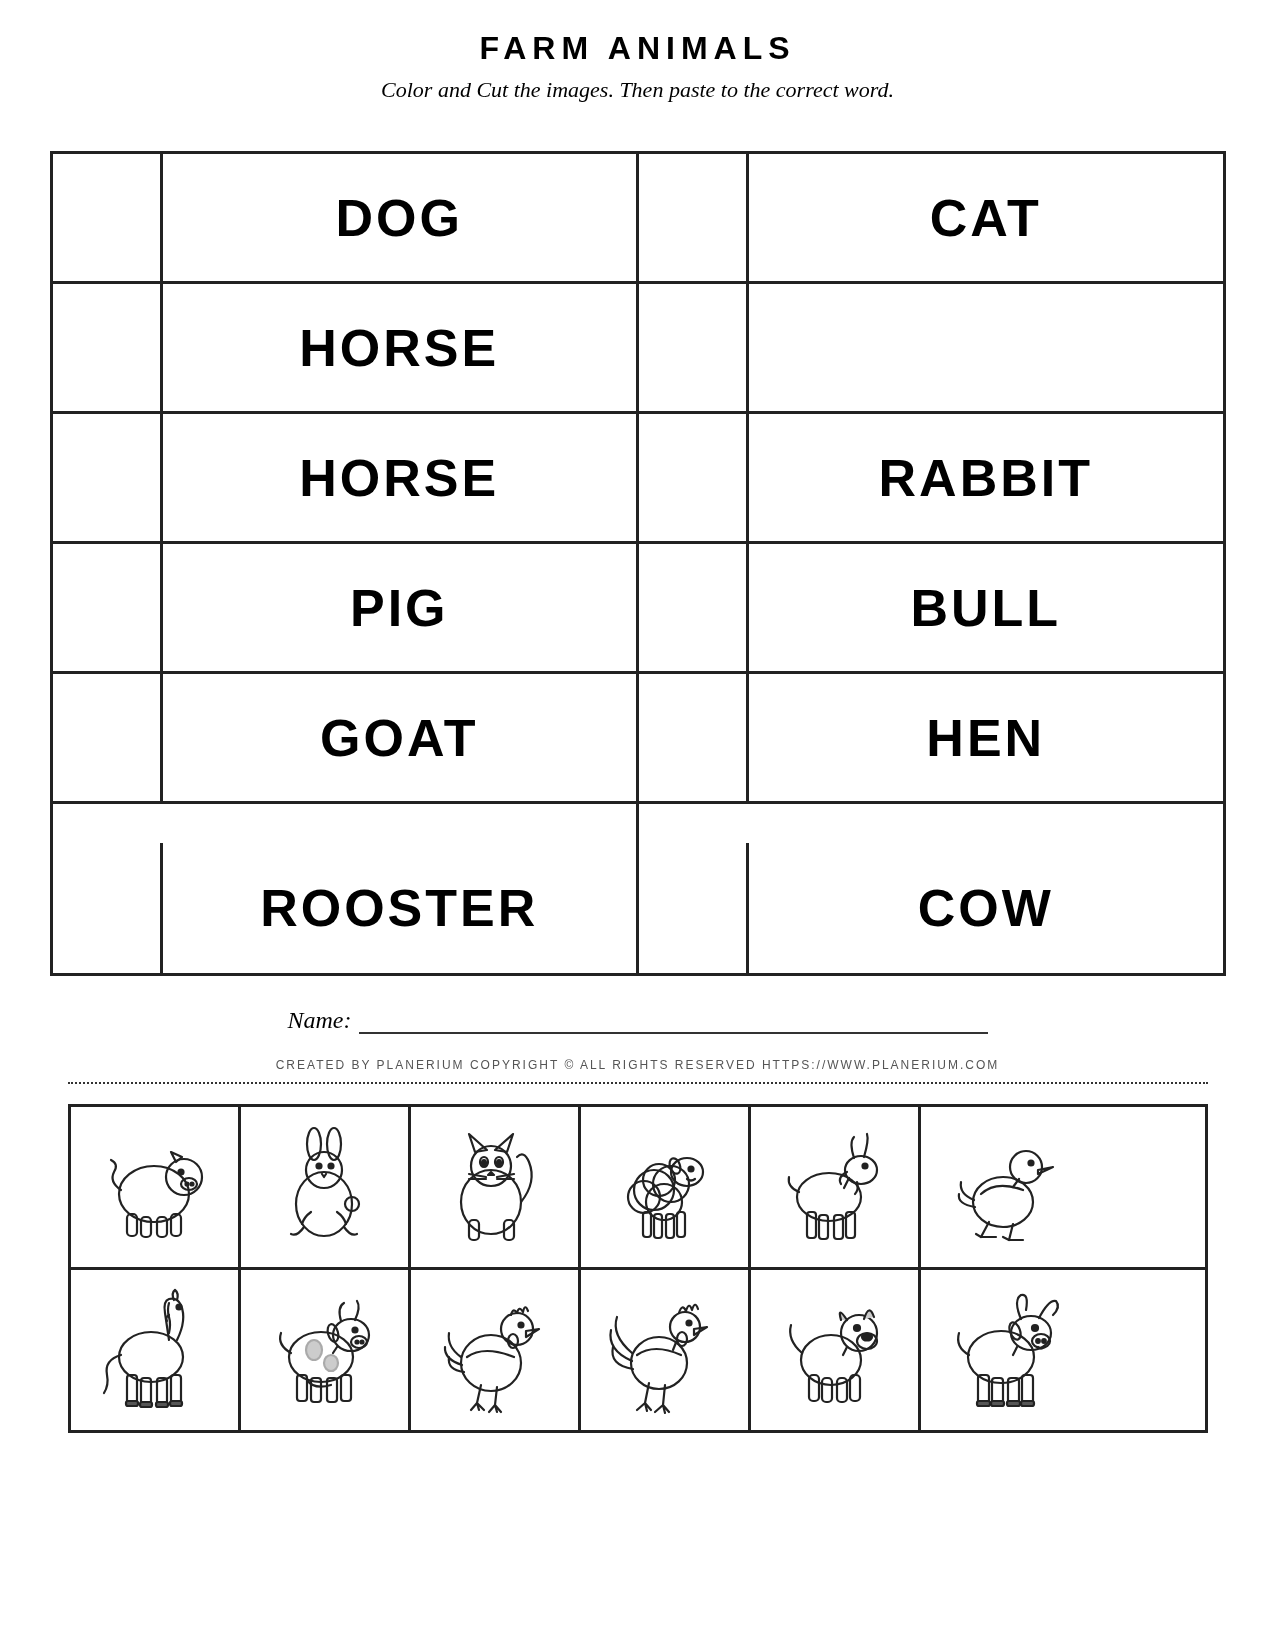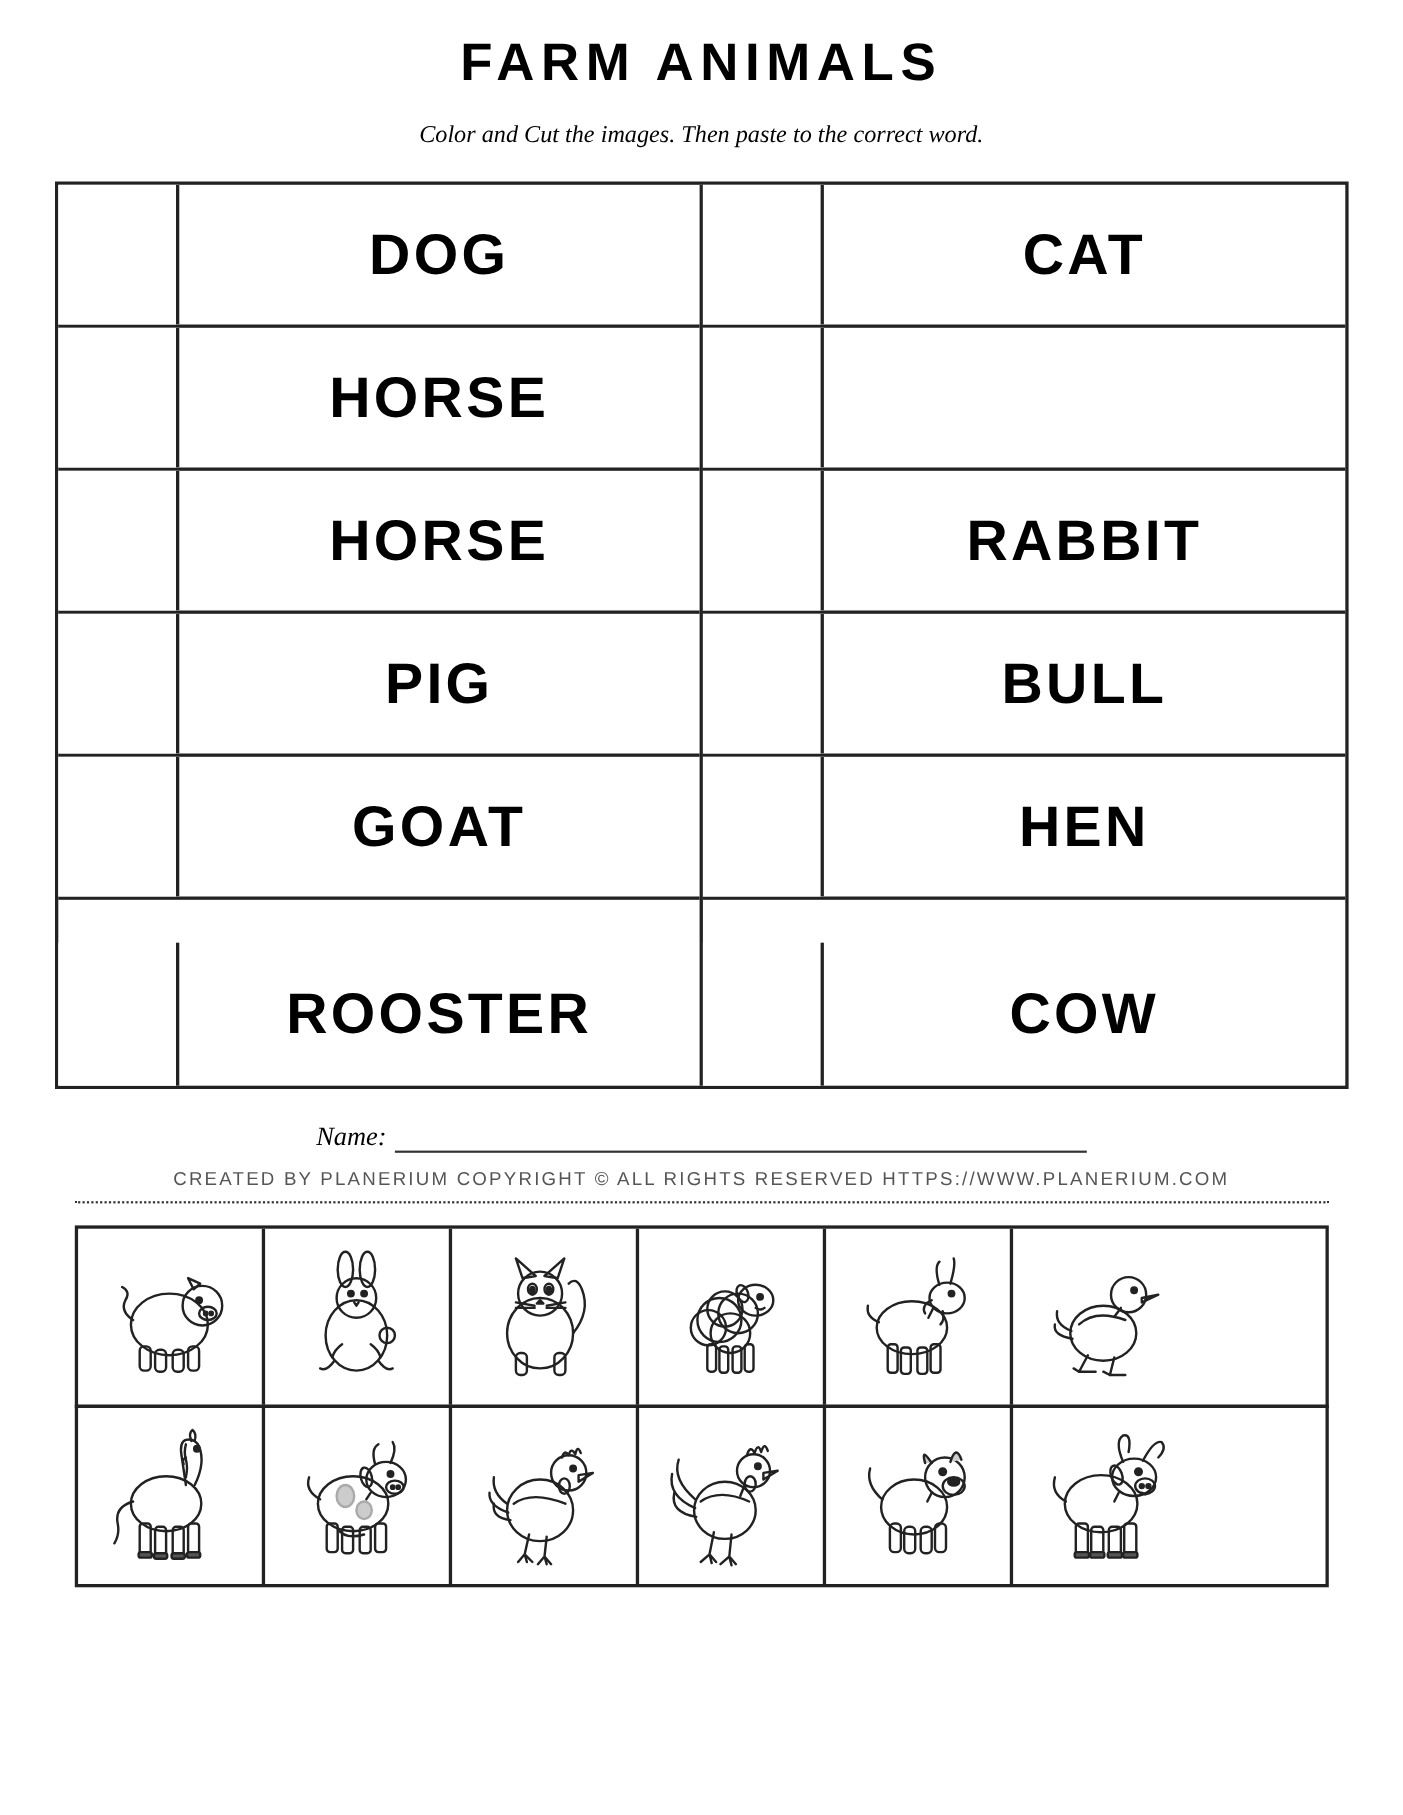--- a/index.html
+++ b/index.html
@@ -7,32 +7,32 @@
       width: 1275px;
       min-height: 1650px;
       background: #fff;
       font-family: 'Arial', sans-serif;
       display: flex;
       flex-direction: column;
       align-items: center;
       padding: 30px 40px 20px 40px;
     }
     .page-title {
-      font-size: 48px;
+      font-size: 32px;
       font-weight: 900;
       letter-spacing: 6px;
       font-family: 'Arial Black', sans-serif;
-      margin-bottom: 24px;
+      margin-bottom: 10px;
       text-align: left;
     }
     .subtitle {
       font-size: 22px;
       font-family: 'Georgia', serif;
       font-style: italic;
-      margin-bottom: 30px;
+      margin-bottom: 48px;
       text-align: center;
     }
     .grid-container {
       display: flex;
       gap: 0;
       border: 3px solid #222;
       width: 1176px;
     }
     .column {
       flex: 1;
@@ -79,22 +79,22 @@
       align-items: flex-end;
       gap: 8px;
       width: 700px;
     }
     .name-underline {
       flex: 1;
       border-bottom: 2px solid #333;
       height: 28px;
     }
     .copyright {
-      margin-top: 14px;
-      font-size: 17px;
+      margin-top: 24px;
+      font-size: 12px;
       letter-spacing: 2px;
       color: #555;
       text-transform: uppercase;
       text-align: right;
     }
     .dotted-divider {
       width: 1140px;
       border-top: 2px dotted #333;
       margin: 10px 0 20px 0;
     }

